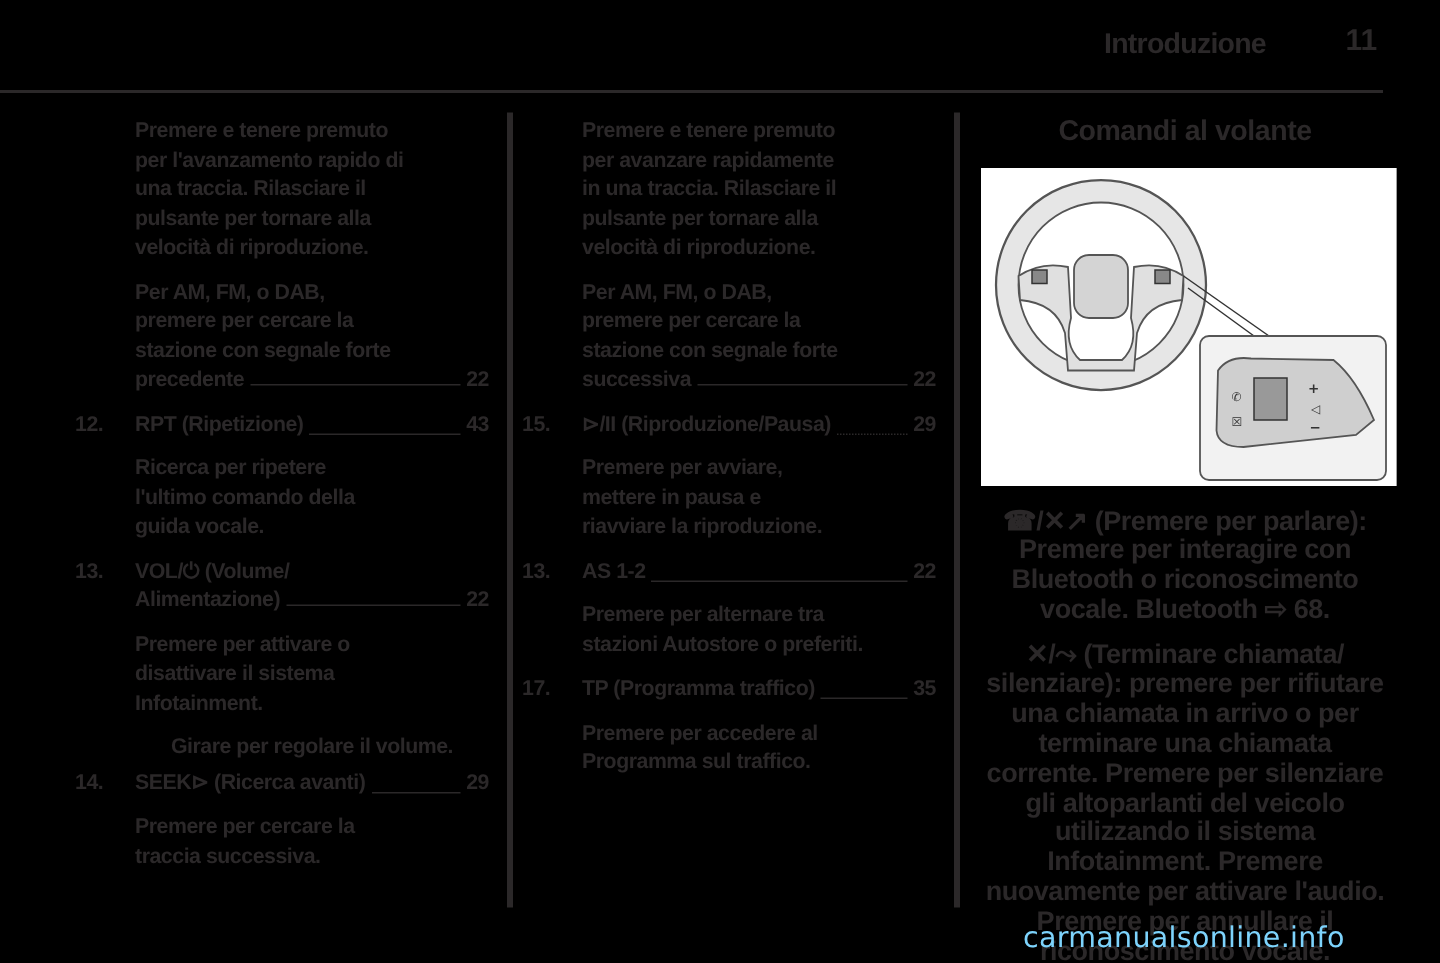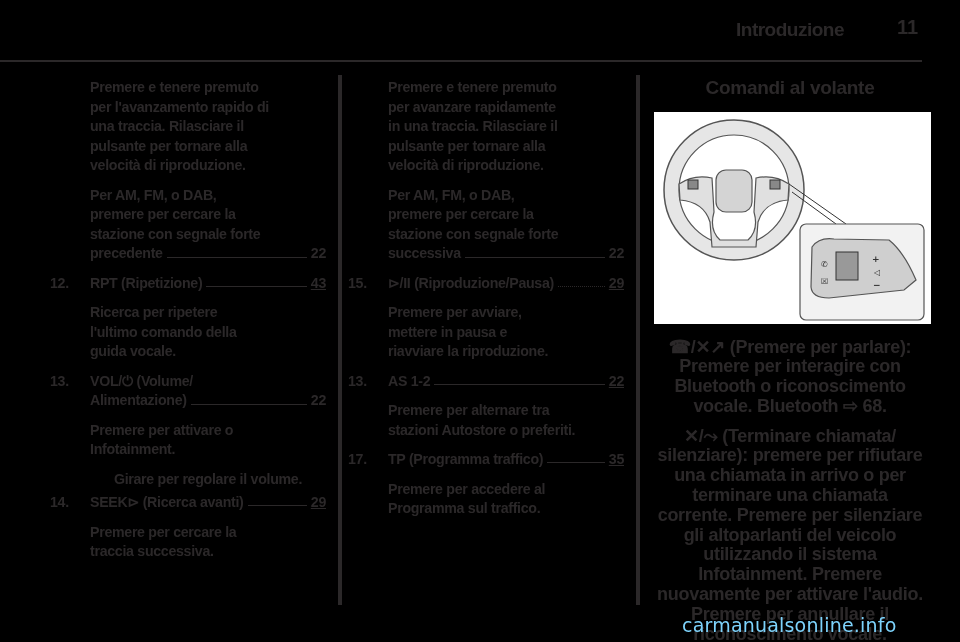--- a/index.html
+++ b/index.html
@@ -4,25 +4,25 @@
   <style>
     html, body { margin:0; padding:0; }
     body { width:960px; height:642px; background:#000; position:relative; overflow:hidden;
            font-family:"Liberation Sans", sans-serif; color:#2b2829; }
     .hdr-title { position:absolute; left:736px; top:19px; font-size:19px; font-weight:bold; letter-spacing:-0.5px; }
     .hdr-page { position:absolute; left:897px; top:16px; font-size:20px; font-weight:bold; }
     .hdr-rule { position:absolute; left:0; top:60px; width:922px; height:2px; background:#2b2829; }
     .vdiv { position:absolute; width:4px; background:#2b2829; top:75px; height:530px; }
     .col { position:absolute; font-size:14.2px; font-weight:bold; line-height:19.5px; letter-spacing:-0.3px; }
     .para { margin:0 0 10px 0; }
-    .entry { display:flex; align-items:flex-start; }
+    .entry { display:flex; align-items:center; }
     .entry .num { width:40px; text-align:left; flex:none; }
     .entry .lbl { flex:none; }
     .entry .dots { flex:1; border-bottom:1.5px solid #2b2829; margin:0 4px; height:12px; }
-    .entry .pg { flex:none;text-decoration:underline; }
+    .entry .pg { flex:none; }
     .indent { padding-left:40px; }
     .cont { display:flex; align-items:baseline; }
     .cont .dots { flex:1; border-bottom:1.5px solid #2b2829; margin:0 4px; height:12px; }
     .sec-title { font-size:19px; font-weight:bold; margin-bottom:14px; letter-spacing:-0.3px; }
     .figure { width:277px; height:212px; background:#fff; margin-bottom:14px; position:relative; }
     .watermark { position:absolute; left:682px; top:614px; font-size:19px; color:#7dd3fc; font-family:"DejaVu Sans", sans-serif; letter-spacing:0.2px; }
     .right-text { font-size:18px; line-height:19.8px; font-weight:bold; letter-spacing:-0.3px; }
   </style>
 </head>
 <body>
@@ -69,20 +69,21 @@
       <span class="lbl">VOL/⏻ (Volume/</span>
     </div>
     <div class="cont indent">
       <span>Alimentazione)</span>
       <span class="dots"></span>
       <span>22</span>
     </div>
   </div>
   <div class="para indent">
     <div>Premere per attivare o</div>
+    <div>disattivare il sistema</div>
     <div>Infotainment.</div>
   </div>
   <div class="indent" style="margin-bottom:4px;text-align:center;">Girare per regolare il volume.</div>
   <div class="entry para">
     <span class="num">14.</span>
     <span class="lbl">SEEK⊳ (Ricerca avanti)</span>
     <span class="dots"></span>
     <span class="pg">29</span>
   </div>
   <div class="para indent">

